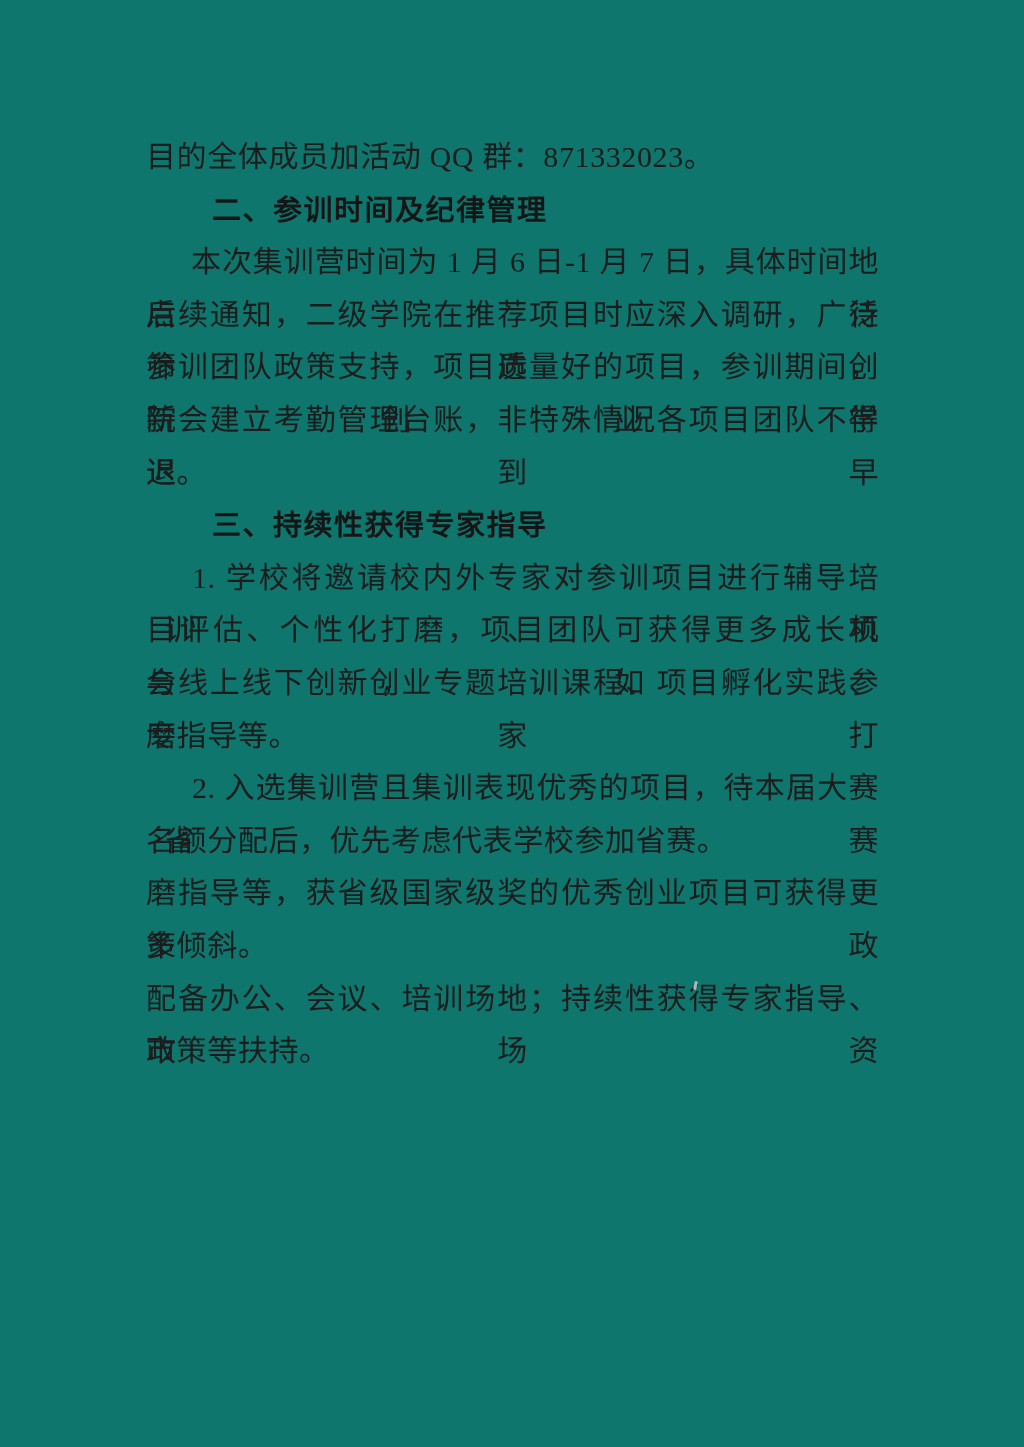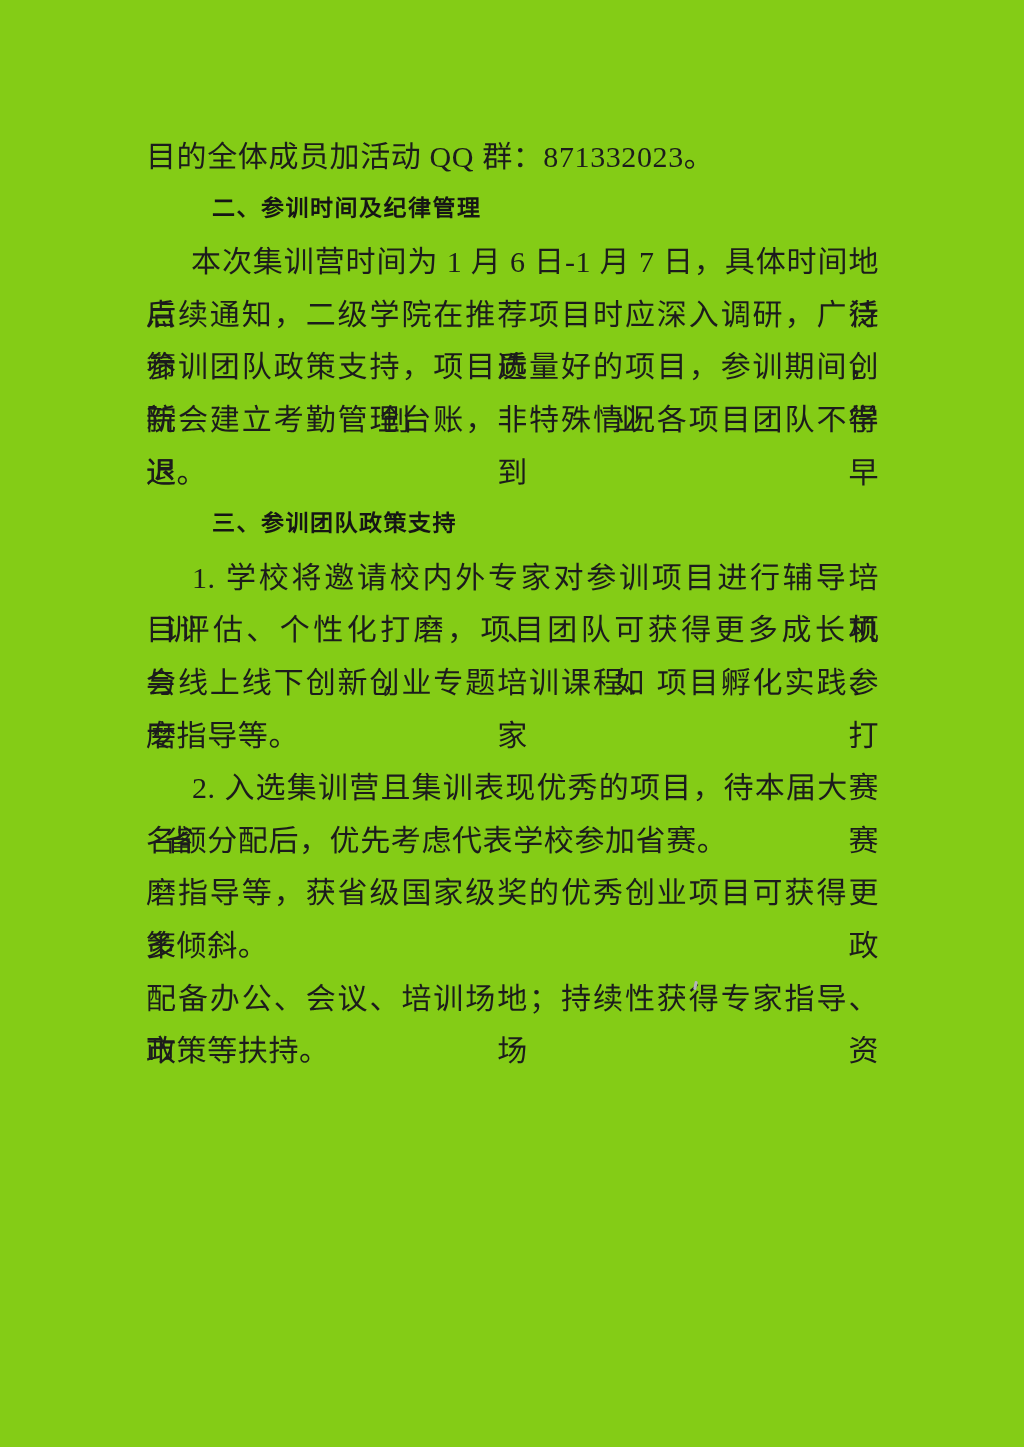--- a/index.html
+++ b/index.html
@@ -5,21 +5,21 @@
   * { margin: 0; padding: 0; box-sizing: border-box; }
 
   html, body {
     background: #ffffff;
   }
 
   .page {
     position: relative;
     width: 1024px;
     height: 1447px;
-    background: #84cc16;
+    background: #0f766e;
     overflow: hidden;
     font-family: "Liberation Serif", "DejaVu Serif", serif;
     color: #1c1c1c;
   }
 
   .doc {
     position: absolute;
     left: 146px;
     top: 131px;
     width: 733px;
@@ -42,23 +42,23 @@
     text-justify: inter-character;
   }
 
   
   .line.indent      { text-indent: 45px; }
   
   .line.indent-num  { text-indent: 27px; margin-left: 19px; }
 
   
   .line.heading {
-    font-family: Liberation Mono, monospace;
+    font-family: Liberation Sans, sans-serif;
     font-weight: 700;
-    font-size: 23px;
+    font-size: 29px;
     letter-spacing: 1.5px;
     text-indent: 66px;
     color: #151515;
   }
 
   
   .speck {
     position: absolute;
     left: 694px;
     top: 981px;
@@ -77,21 +77,21 @@
 
     <div class="line">目的全体成员加活动 QQ 群：871332023。</div>
     <div class="line heading">二、参训时间及纪律管理</div>
 
     <div class="line fill indent">本次集训营时间为 1 月 6 日-1 月 7 日，具体时间地点待</div>
     <div class="line fill">后续通知，二级学院在推荐项目时应深入调研，广泛筛选，</div>
     <div class="line fill">参训团队政策支持，项目质量好的项目，参训期间创新创业学</div>
     <div class="line fill">院会建立考勤管理台账，非特殊情况各项目团队不得迟到早</div>
     <div class="line">退。</div>
 
-    <div class="line heading">三、参训团队政策支持</div>
+    <div class="line heading">三、持续性获得专家指导</div>
 
     <div class="line fill indent-num">1. 学校将邀请校内外专家对参训项目进行辅导培训、项</div>
     <div class="line fill">目评估、个性化打磨，项目团队可获得更多成长机会，如参</div>
     <div class="line fill">与线上线下创新创业专题培训课程、项目孵化实践、专家打</div>
     <div class="line">磨指导等。</div>
 
     <div class="line fill indent-num">2. 入选集训营且集训表现优秀的项目，待本届大赛省赛</div>
     <div class="line">名额分配后，优先考虑代表学校参加省赛。</div>
 
     <div class="line fill">磨指导等，获省级国家级奖的优秀创业项目可获得更多政</div>

